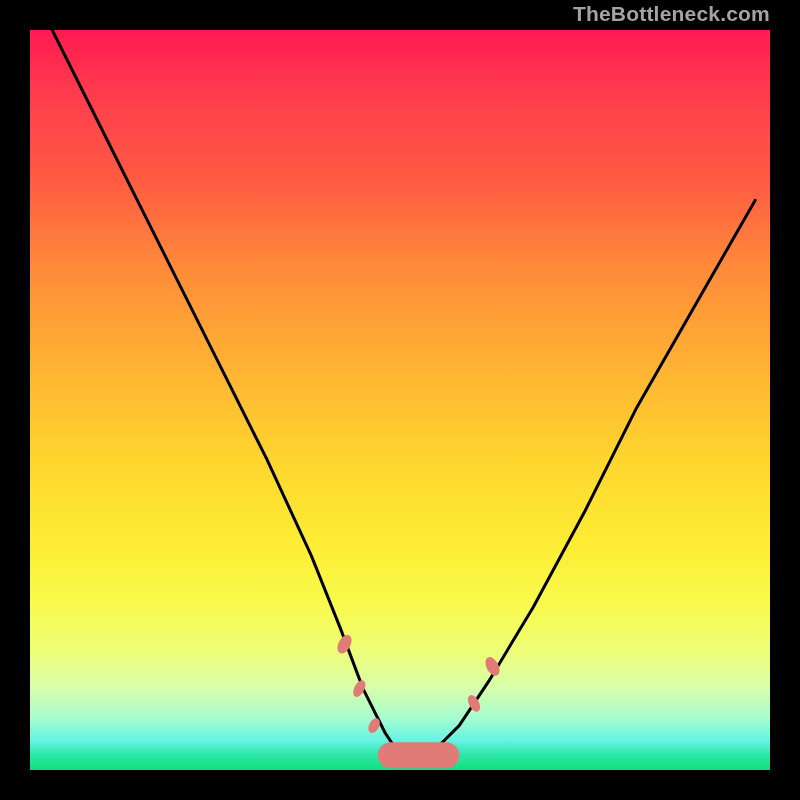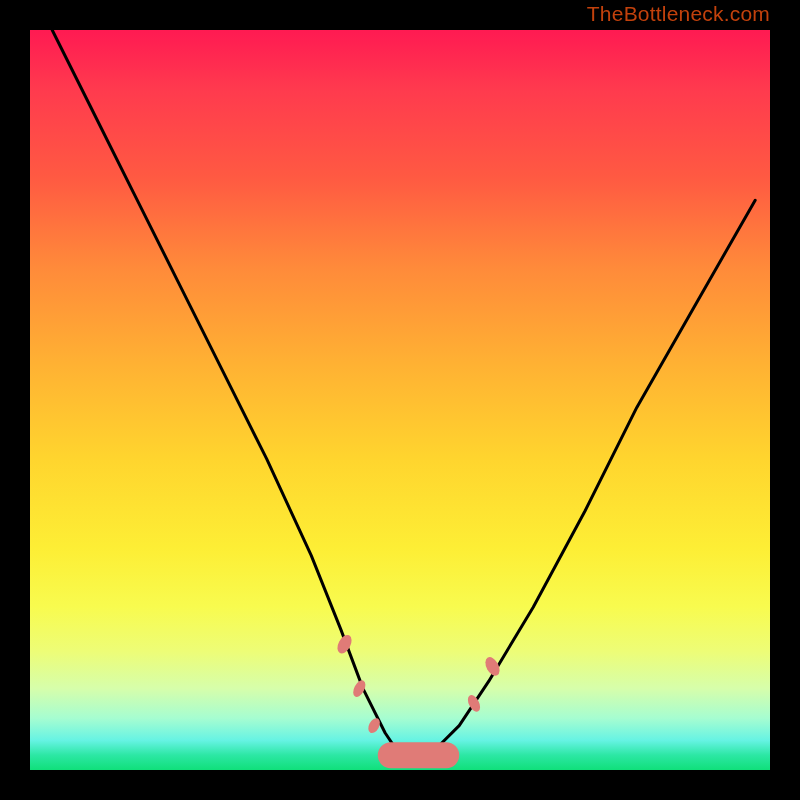--- a/index.html
+++ b/index.html
@@ -50,23 +50,23 @@
       #2ce7a4 98%,
       #10e07a 100%
     );
   }
   .watermark {
     position: absolute;
     top: 0;
     right: 30px;
     height: 28px;
     line-height: 28px;
-    color: #c2410c;
+    color: #a3a3a3;
     font-size: 21px;
-    font-weight: 400;
+    font-weight: 700;
     letter-spacing: 0.2px;
     user-select: none;
     z-index: 5;
   }
   svg.curve {
     position: absolute;
     top: 0;
     left: 0;
     width: 100%;
     height: 100%;

